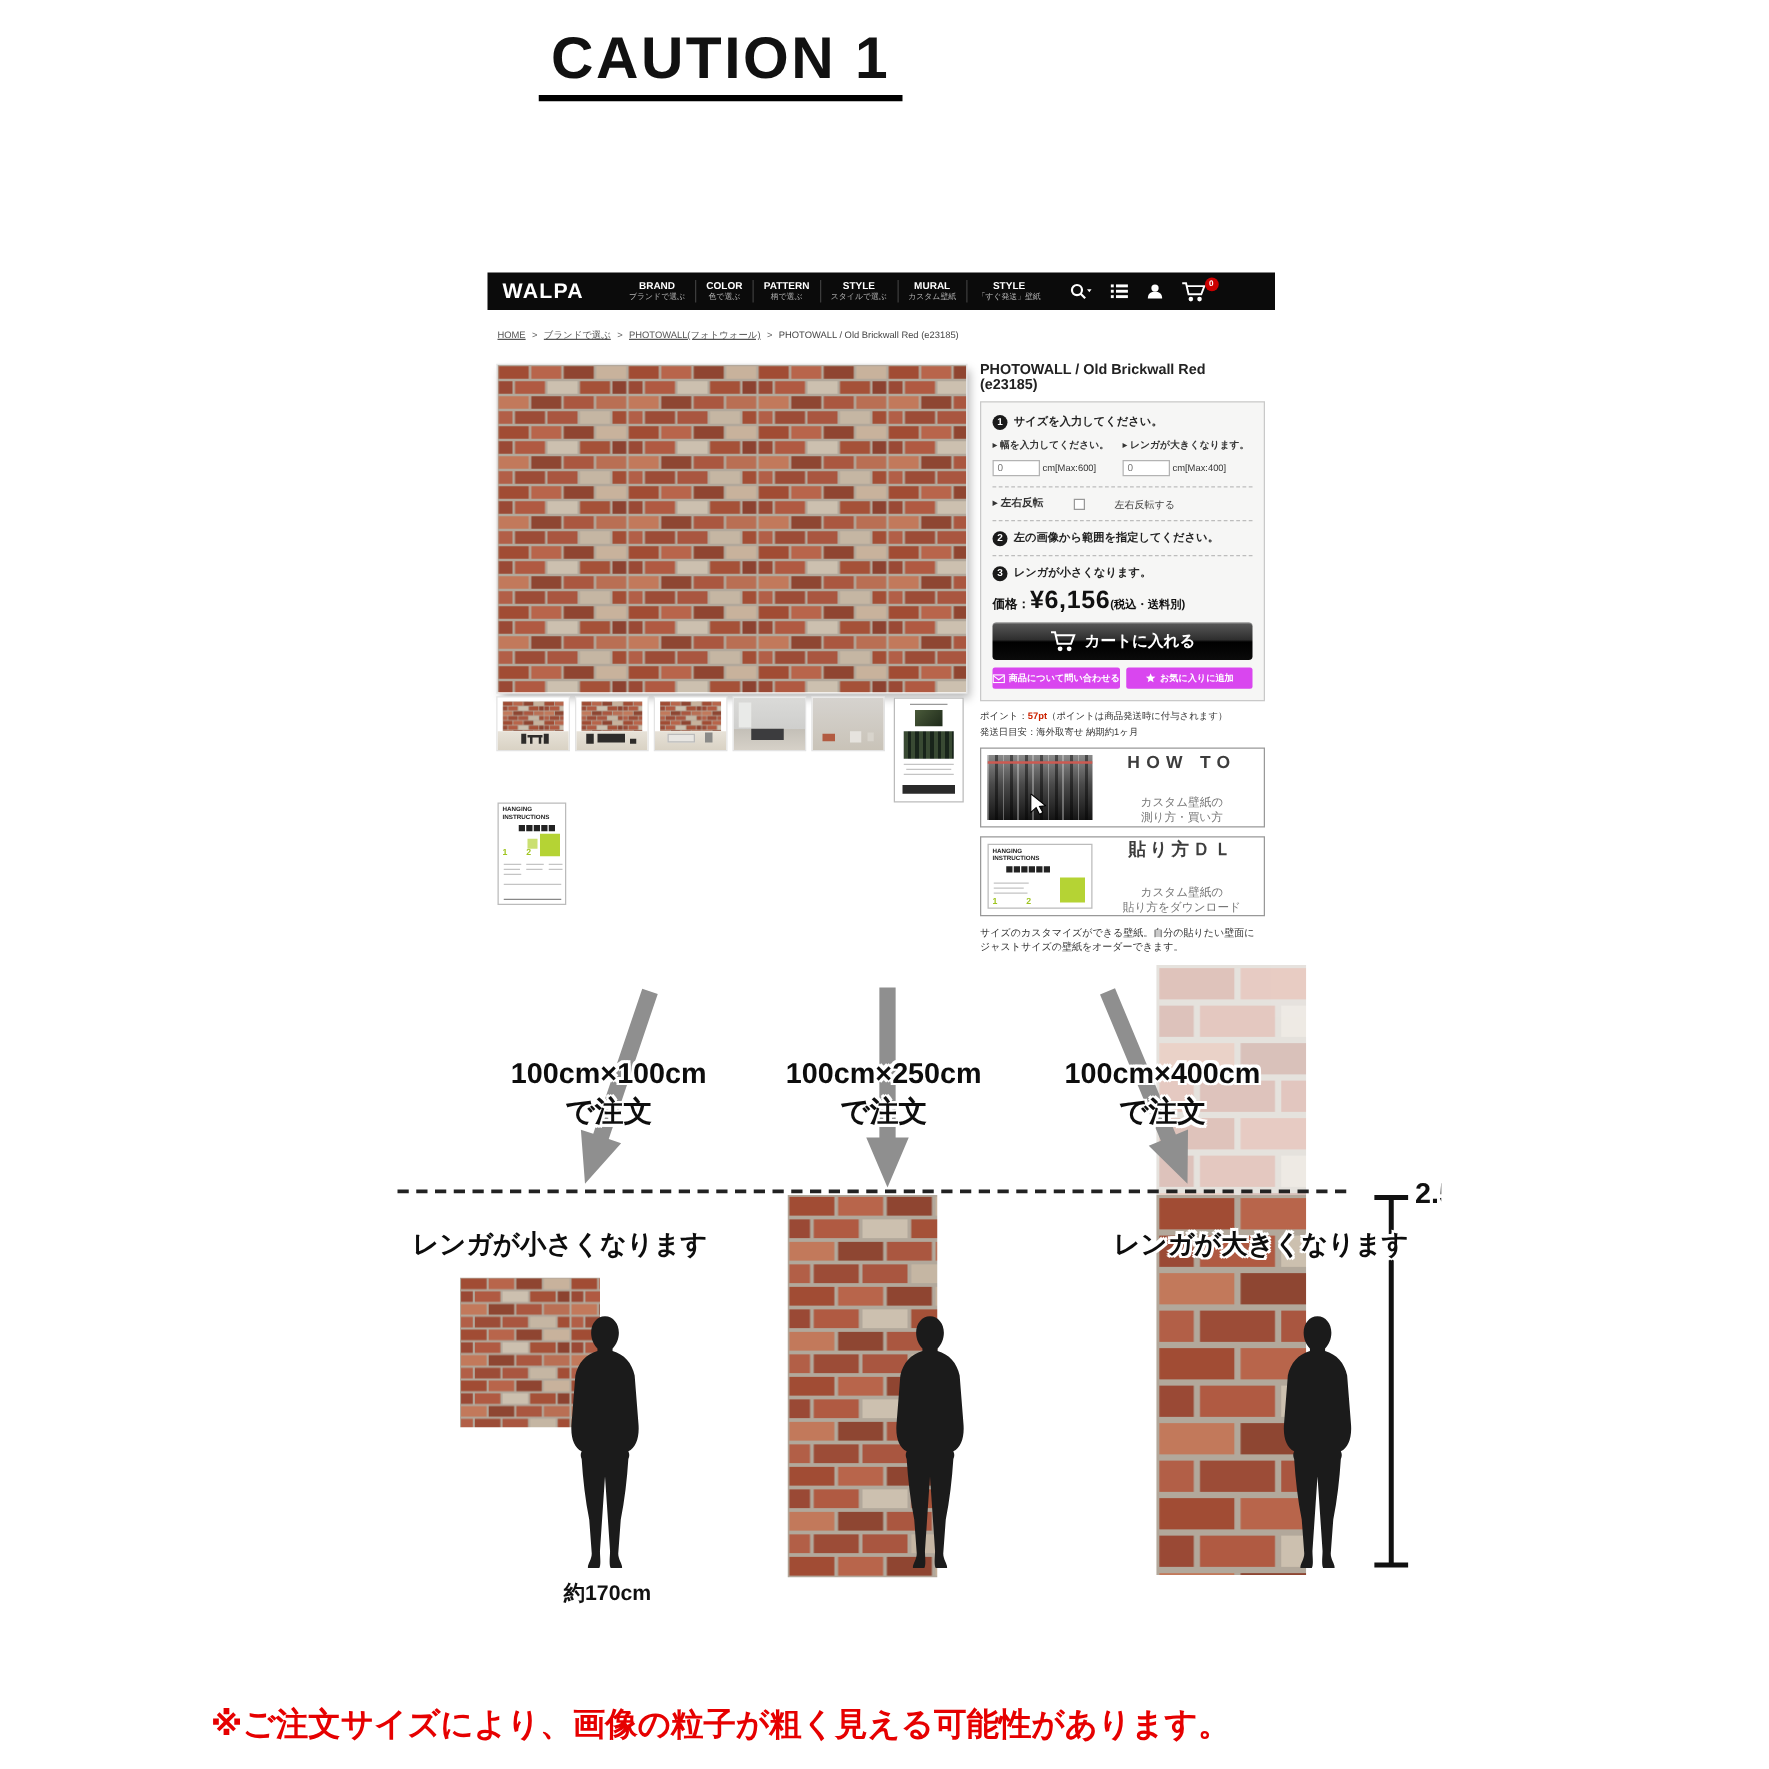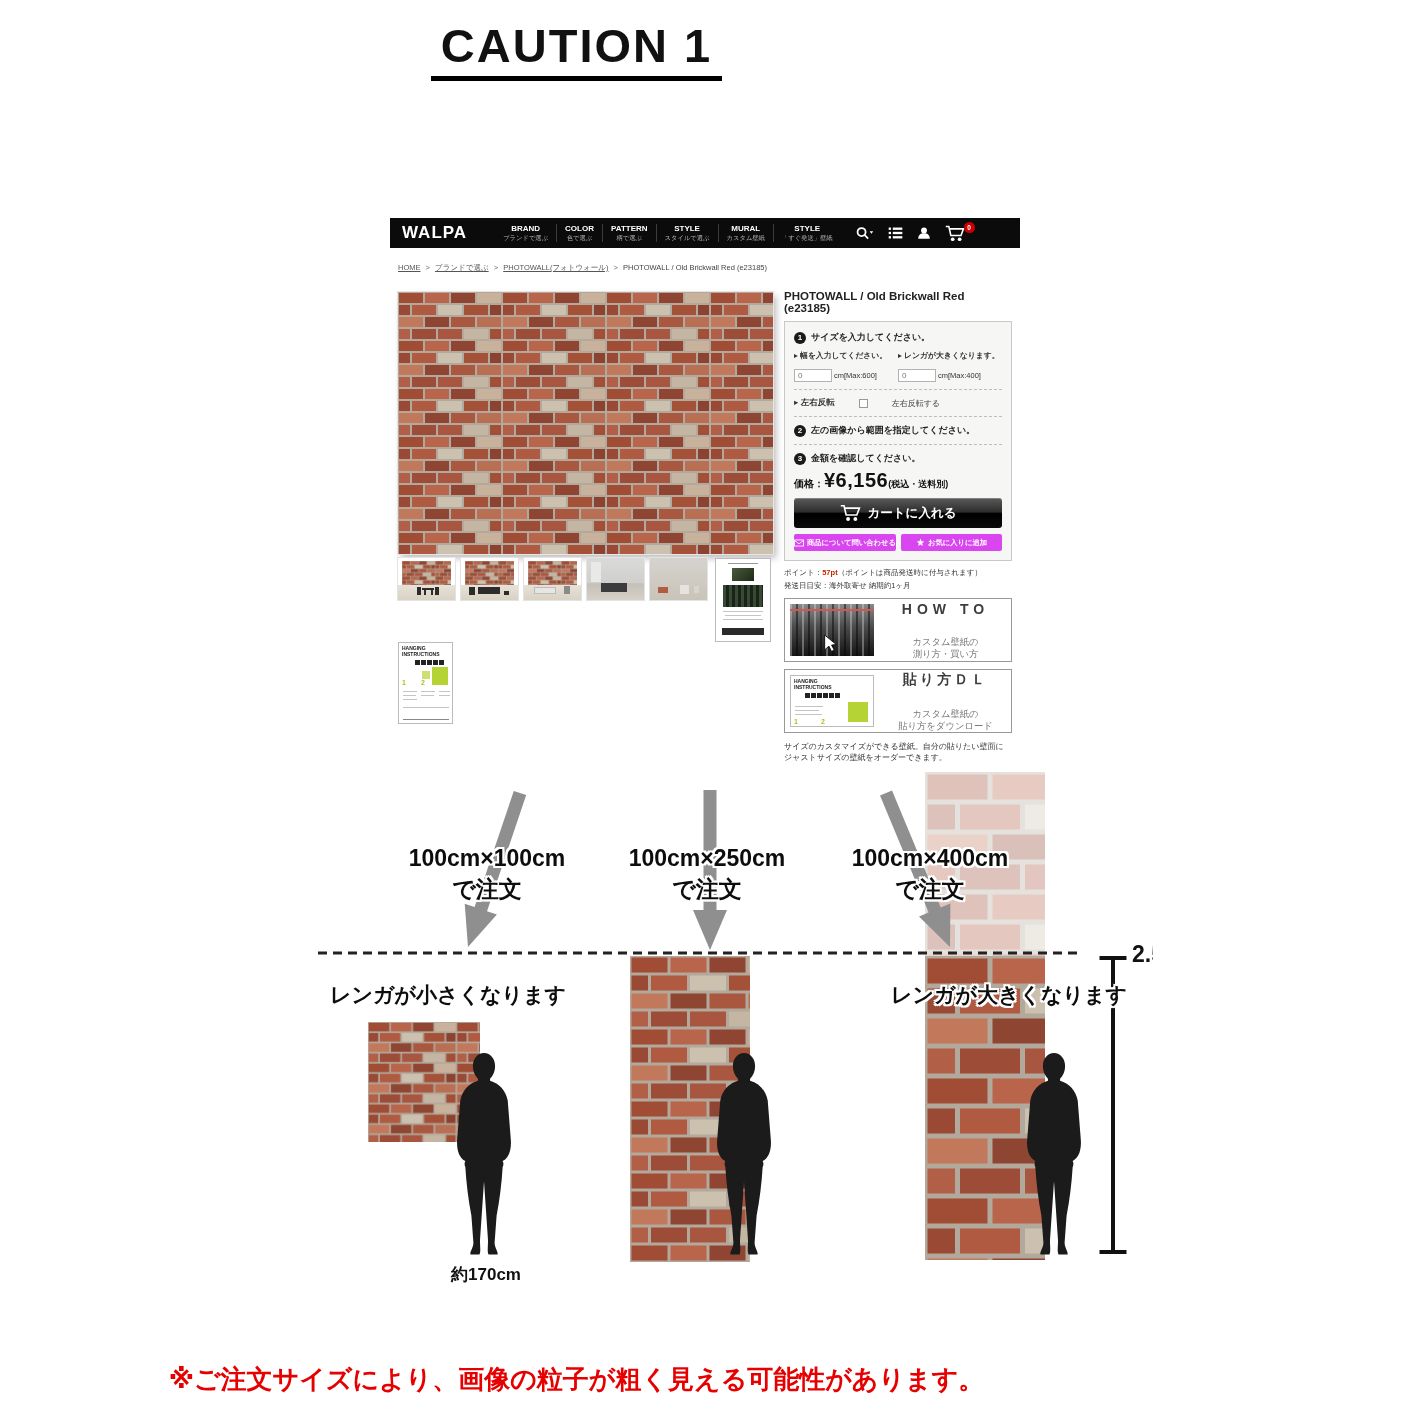--- a/index.html
+++ b/index.html
@@ -266,21 +266,21 @@
           <span class="cbl">左右反転する</span>
         </div>
         <hr class="dsep">
         <div class="steprow">
           <span class="stepnum">2</span>
           <span class="steplabel">左の画像から範囲を指定してください。</span>
         </div>
         <hr class="dsep">
         <div class="steprow">
           <span class="stepnum">3</span>
-          <span class="steplabel">金額を確認してください。</span>
+          <span class="steplabel">レンガが小さくなります。</span>
         </div>
         <div class="pricerow">
           <span class="pl">価格：</span>
           <span class="pv">¥6,156</span>
           <span class="pn">(税込・送料別)</span>
         </div>
         <div class="cartbtn">
           <svg width="21" height="18" viewBox="0 0 26 22">
               <use href="#cart-sym"></use>
             </svg>

